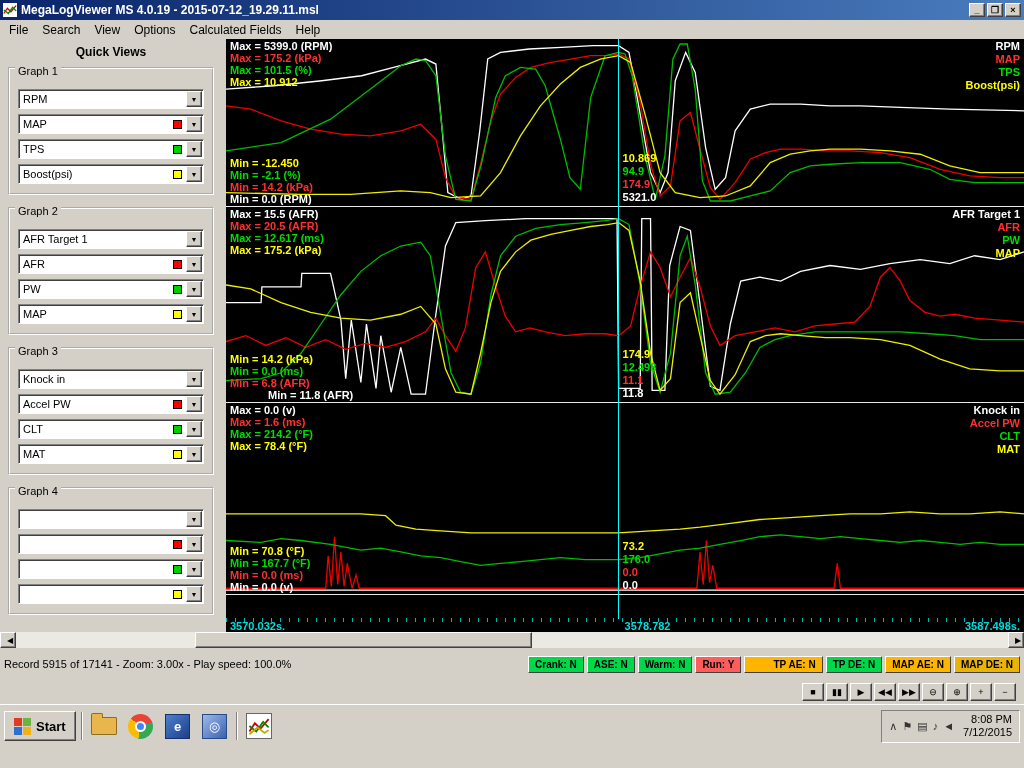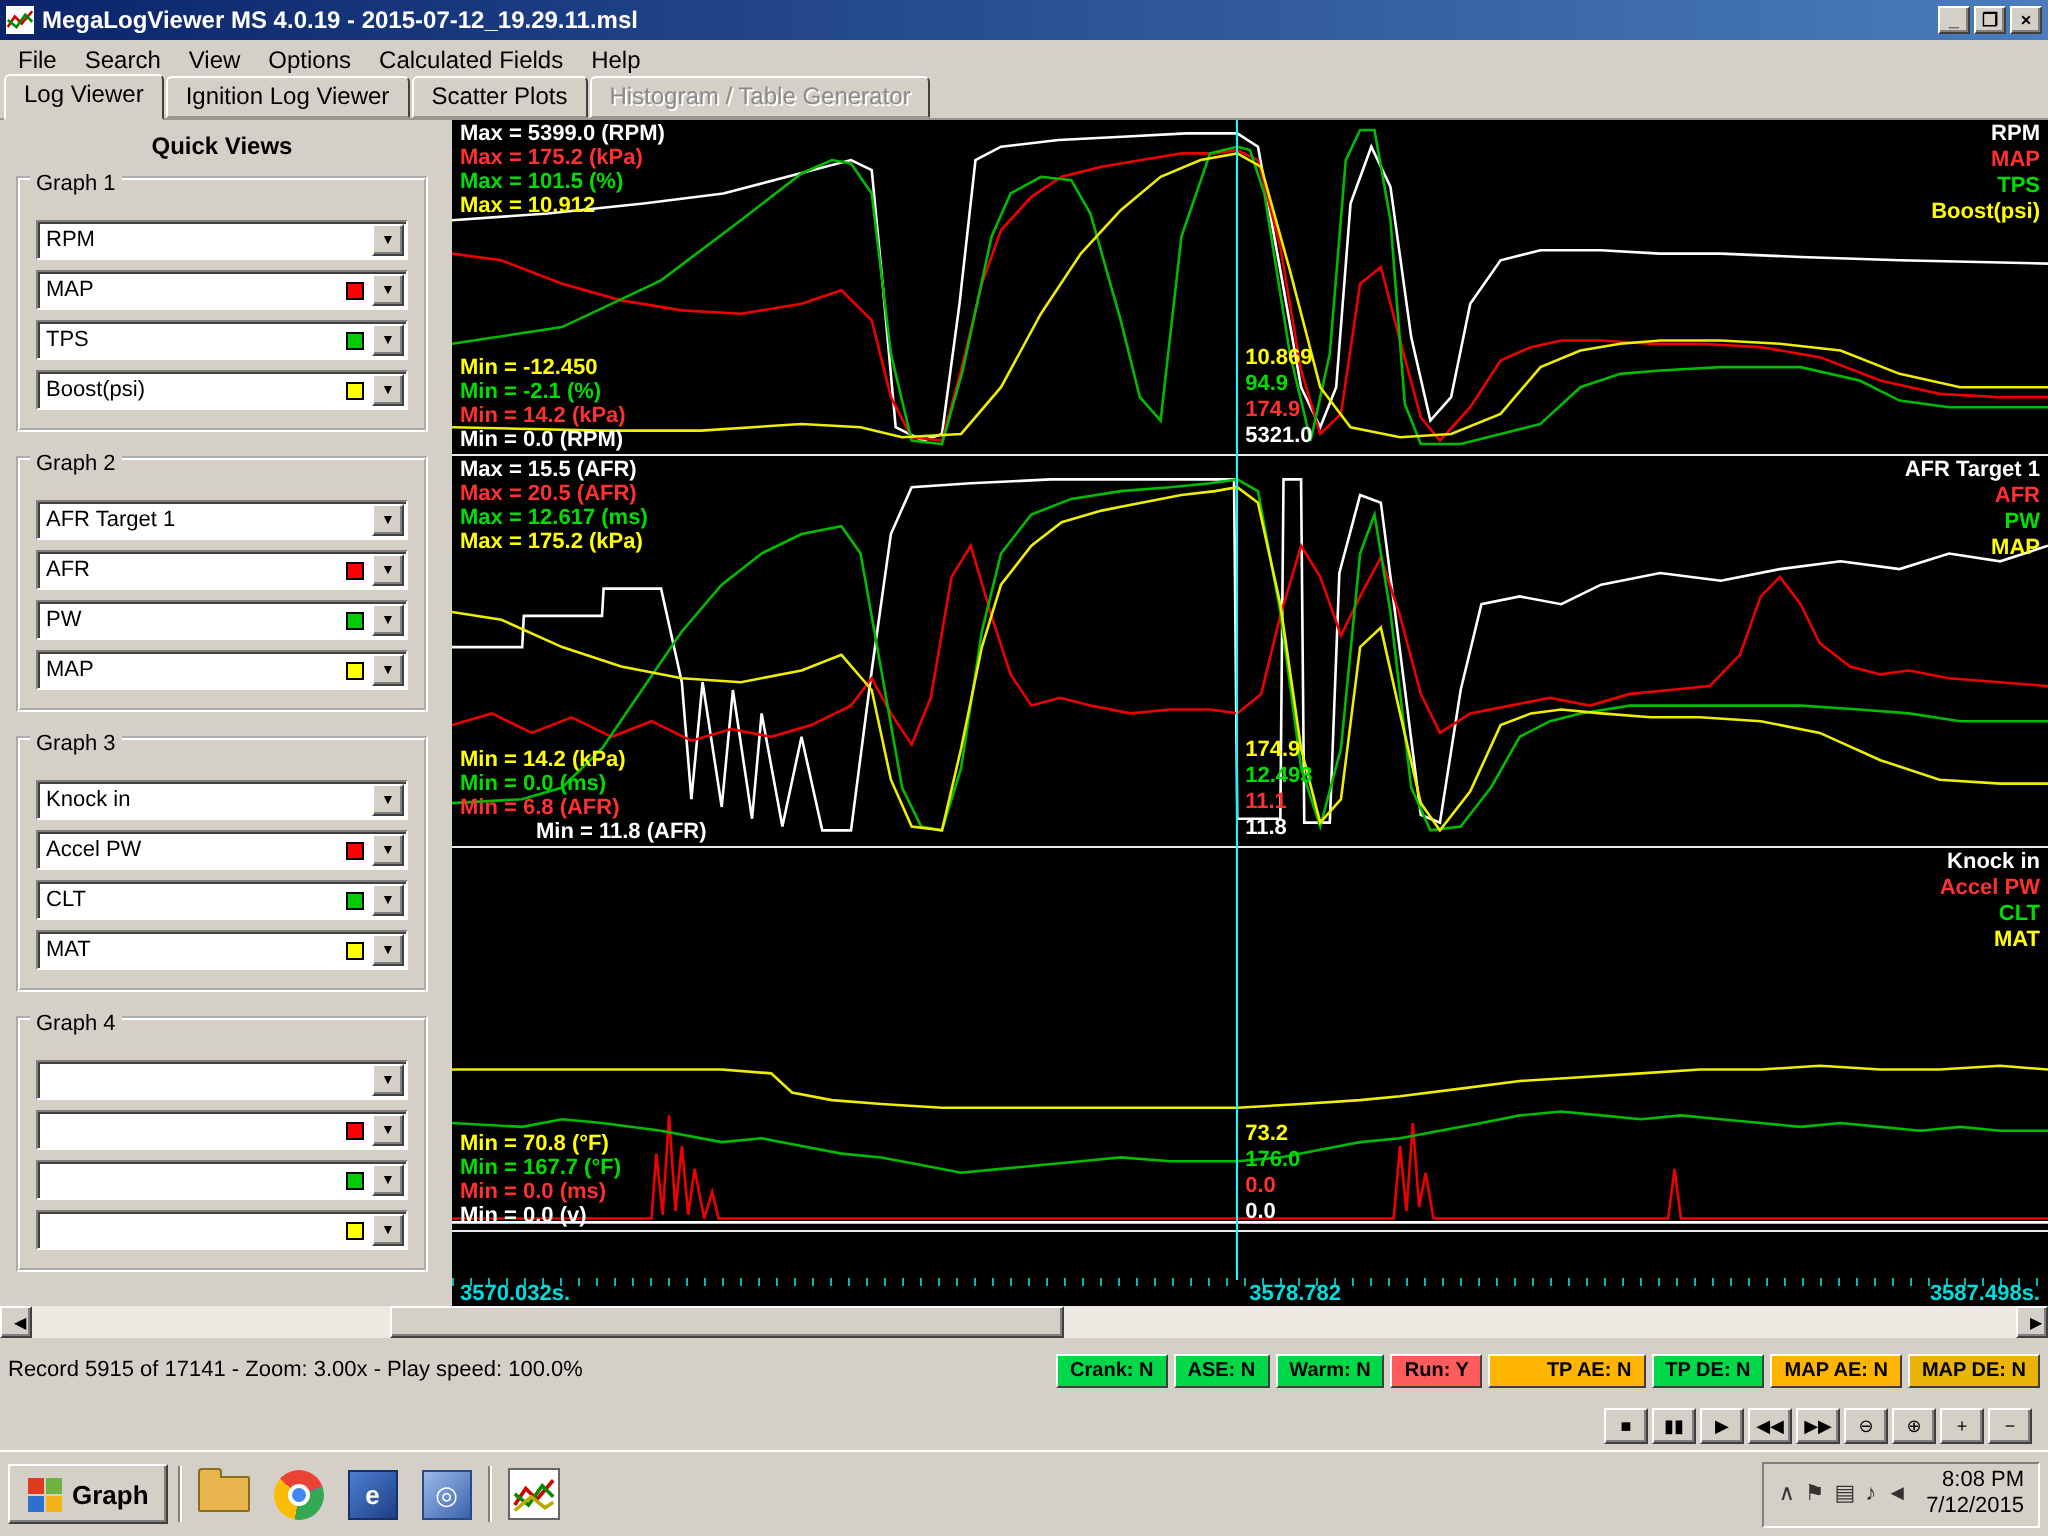--- a/index.html
+++ b/index.html
@@ -115,26 +115,20 @@
 
   <div class="menubar" id="menubar">
       <span class="menu-item">File</span>
       <span class="menu-item">Search</span>
       <span class="menu-item">View</span>
       <span class="menu-item">Options</span>
       <span class="menu-item">Calculated Fields</span>
       <span class="menu-item">Help</span>
     </div>
 
-  <div class="tabbar" id="tabbar">
-      <span class="tab active">Log Viewer</span>
-      <span class="tab ">Ignition Log Viewer</span>
-      <span class="tab ">Scatter Plots</span>
-      <span class="tab disabled">Histogram / Table Generator</span>
-    </div>
 
   <div class="main">
     <div class="sidebar">
       <div class="qv-title">Quick Views</div>
       <div id="groups">
           <div class="group"><div class="group-label">Graph 1</div><div class="combo">
               <span class="combo-text">RPM</span>
               <span class="combo-btn">▼</span>
             </div><div class="combo">
               <span class="combo-text">MAP</span>
@@ -266,20 +260,26 @@
               <div style="color: rgb(255, 255, 255);">11.8</div>
             </div>
           </div>
           <div class="panel p2">
             <svg viewBox="0 0 1000 100" preserveAspectRatio="none">
               <polyline points="0,98 1000,98" fill="none" stroke="#ffffff" stroke-width="1.3" vector-effect="non-scaling-stroke"></polyline>
               <polyline points="0,97 125,97 128,80 132,96 136,70 140,95 144,78 148,96 152,84 158,97 163,90 167,97 500,97 590,97 594,78 598,95 602,72 606,94 610,85 615,97 762,97 766,84 770,97 1000,97" fill="none" stroke="#ee0000" stroke-width="1.3" vector-effect="non-scaling-stroke"></polyline>
               <polyline points="0,72 44,73 69,71 94,72 131,74 169,77 194,76 219,78 244,80 269,81 294,83 319,85 344,84 369,83 394,82 419,81 450,82 475,82 492,82 519,81 544,79 569,77 594,76 619,74 645,72 669,70 695,69 720,70 745,71 770,70 795,71 820,72 845,73 870,72 895,73 920,74 945,73 970,74 1000,74" fill="none" stroke="#00bb00" stroke-width="1.3" vector-effect="non-scaling-stroke"></polyline>
               <polyline points="0,58 69,58 119,58 169,58 200,59 213,64 238,66 269,67 307,68 350,68 400,68 450,68 492,68 532,67 569,66 594,65 632,63 669,61 707,60 745,59 782,58 820,58 857,57 895,58 932,58 970,57 1000,58" fill="none" stroke="#eeee00" stroke-width="1.3" vector-effect="non-scaling-stroke"></polyline>
             </svg>
+            <div class="maxblock">
+              <div style="color: rgb(255, 255, 255);">Max = 0.0 (v)</div>
+              <div style="color: rgb(255, 48, 48);">Max = 1.6 (ms)</div>
+              <div style="color: rgb(0, 221, 0);">Max = 214.2 (°F)</div>
+              <div style="color: rgb(255, 255, 0);">Max = 78.4 (°F)</div>
+            </div>
             <div class="minblock">
               <div style="color: rgb(255, 255, 0);">Min = 70.8 (°F)</div>
               <div style="color: rgb(0, 221, 0);">Min = 167.7 (°F)</div>
               <div style="color: rgb(255, 48, 48);">Min = 0.0 (ms)</div>
               <div style="color: rgb(255, 255, 255);">Min = 0.0 (v)</div>
             </div>
             <div class="legend">
               <div style="color: rgb(255, 255, 255);">Knock in</div>
               <div style="color: rgb(255, 48, 48);">Accel PW</div>
               <div style="color: rgb(0, 221, 0);">CLT</div>
@@ -340,21 +340,21 @@
   </div>
 
   <div class="taskbar">
     <button class="start-btn raised">
       <span class="start-logo">
         <span style="background:#e03a1f"></span>
           <span style="background:#6cb33f"></span>
         <span style="background:#2f6fd0"></span>
           <span style="background:#f2b217"></span>
       </span>
-      <span>Graph</span>
+      <span>Start</span>
     </button>
     <span class="tb-sep"></span>
     <span class="ql">
         <span class="icon-folder"></span>
       </span>
     <span class="ql">
         <span class="icon-chrome"></span>
       </span>
     <span class="ql">
         <span class="icon-app1">e</span>

